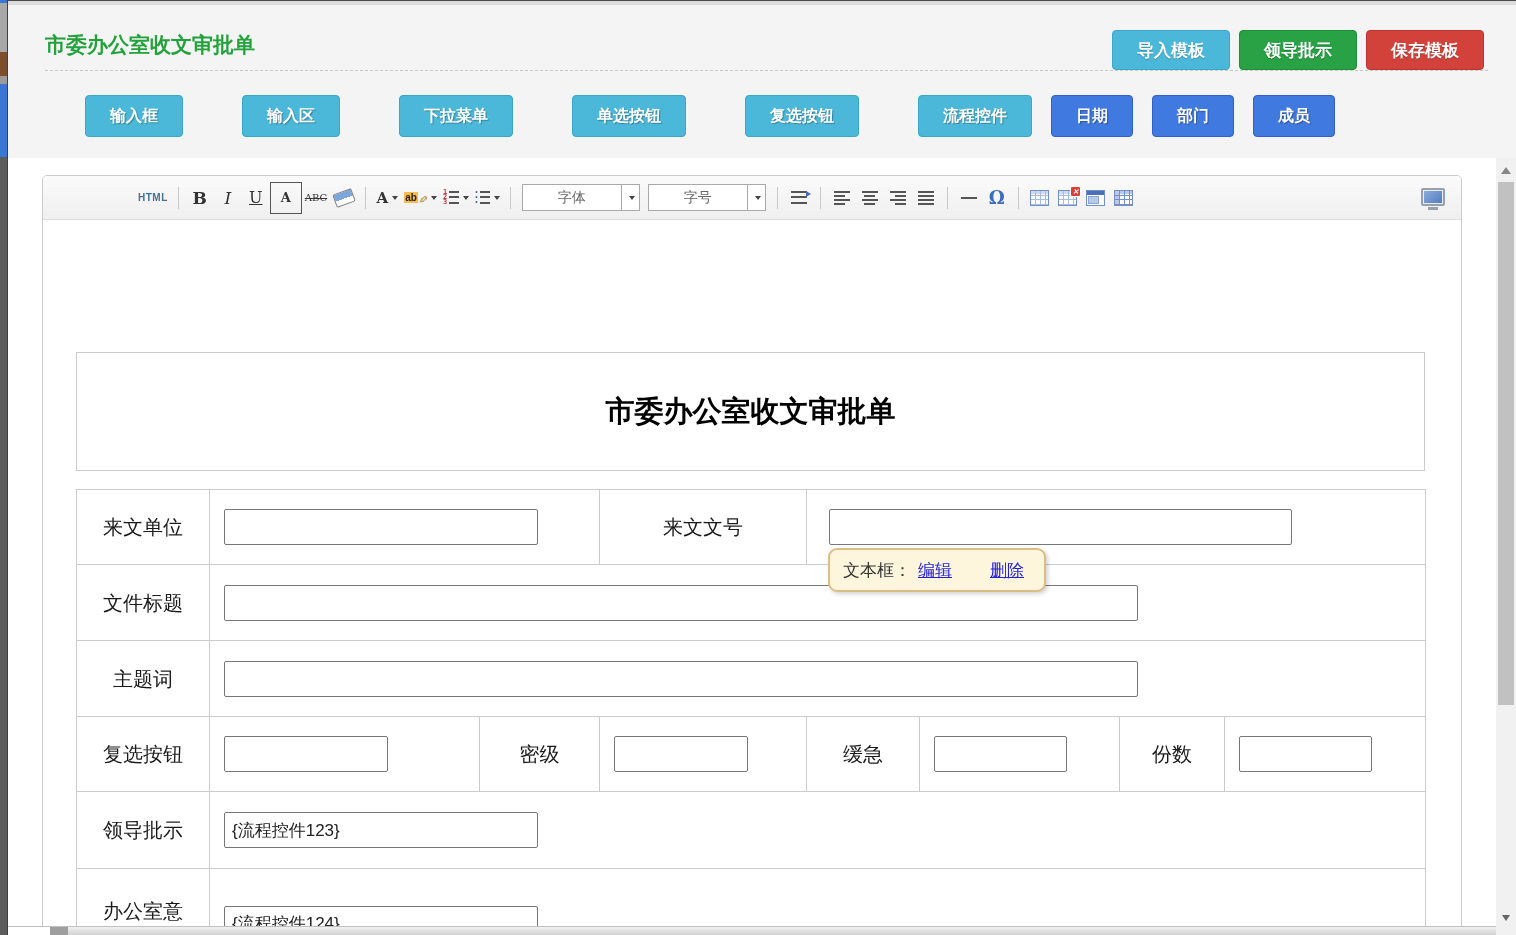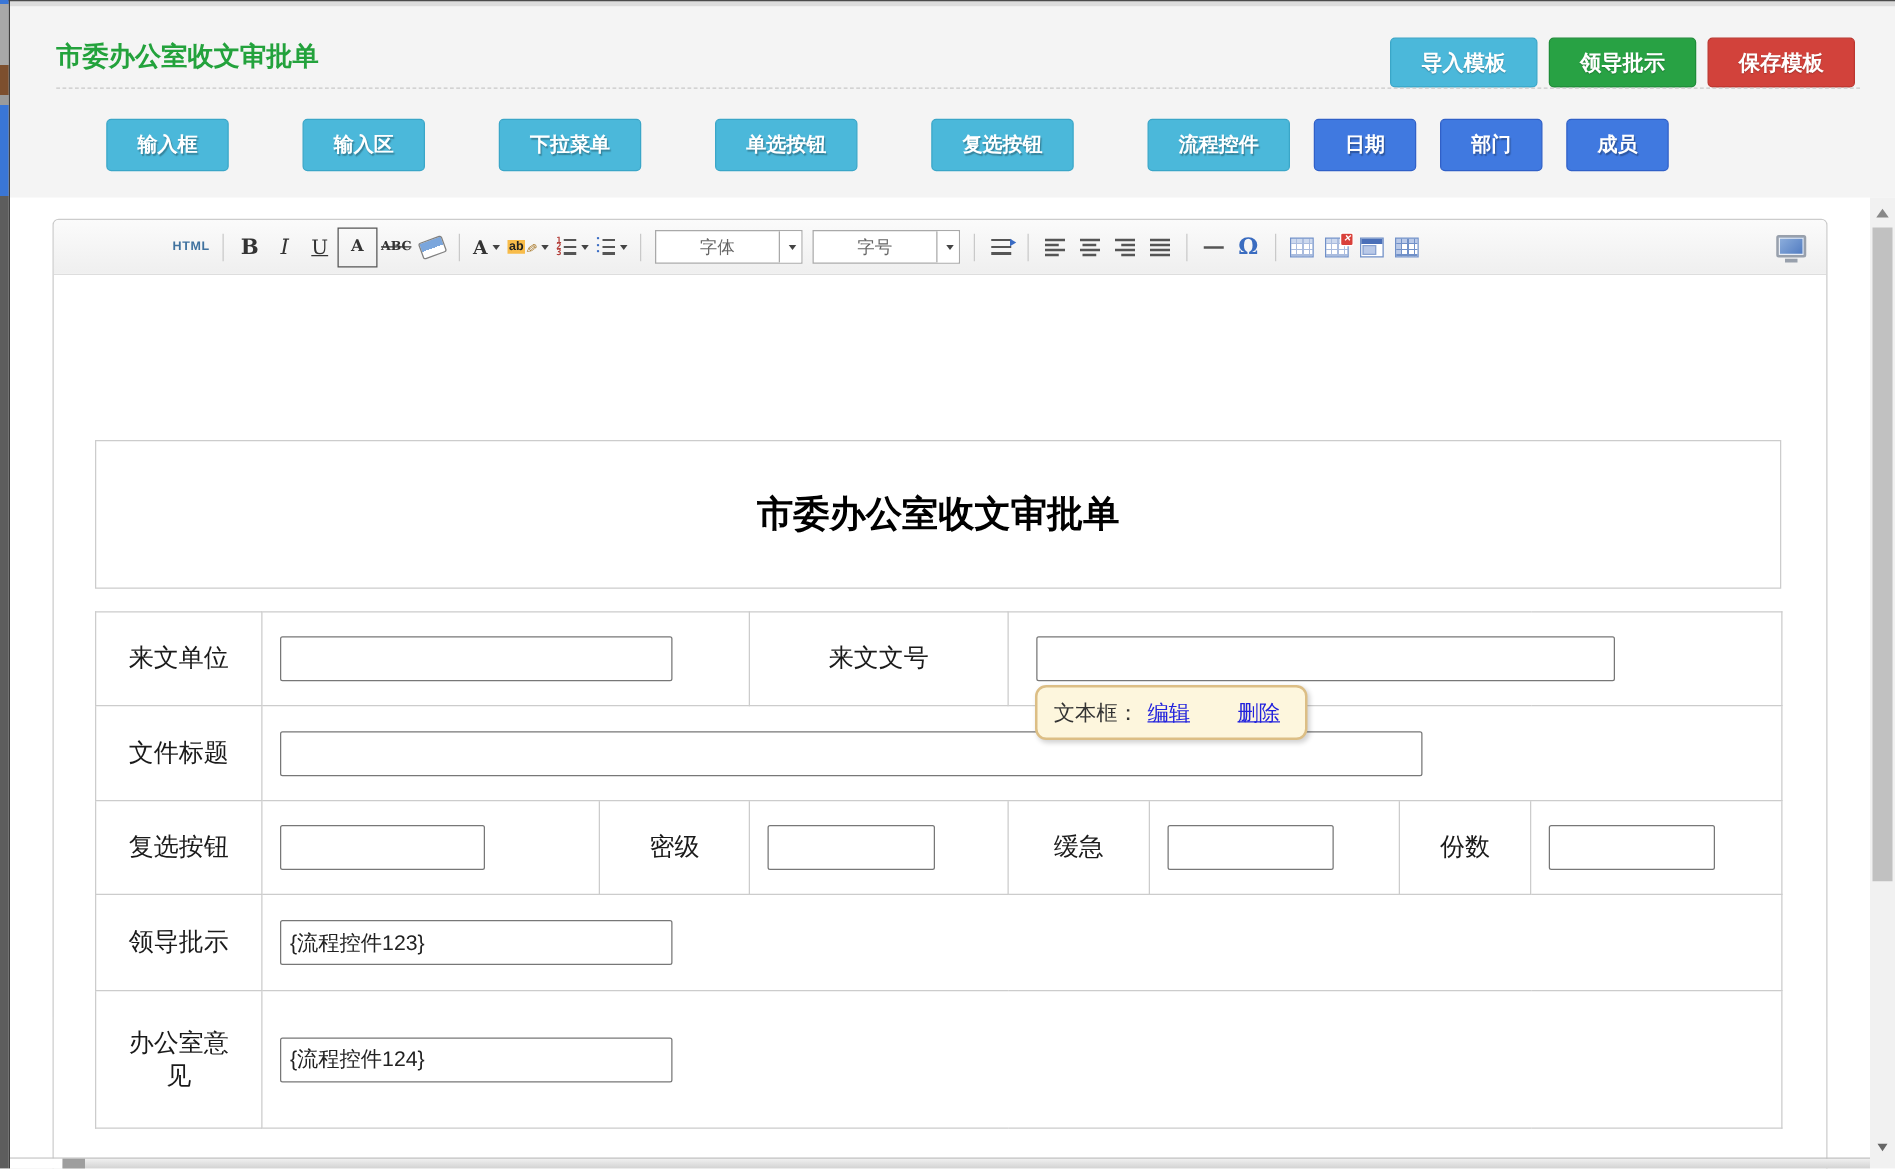--- a/index.html
+++ b/index.html
@@ -42,21 +42,21 @@
            border-radius:4px 4px 0 0;}
   .tb-sep{width:1px;height:22px;background:#c9c9c9;margin:0 7px;}
   .tb-btn{height:28px;min-width:22px;padding:0 3px;display:inline-flex;align-items:center;
           justify-content:center;color:#333;cursor:pointer;text-align:center;}
   .glyph-serif{font-family:"DejaVu Serif",serif;}
   .tb-html{font-size:10px;font-weight:bold;color:#40729f;letter-spacing:.5px;}
   .tb-bold{font-size:17px;font-weight:bold;}
   .tb-italic{font-size:17px;font-style:italic;}
   .tb-underline{font-size:16px;text-decoration:underline;}
   .tb-boxa{font-size:13px;font-weight:bold;border:1px solid #555;padding:1px 4px;line-height:1;}
-  .tb-abc{font-size:10px;font-weight:bold;text-decoration:line-through;}
+  .tb-abc{font-size:10px;font-weight:normal;text-decoration:line-through;}
   .eraser-icon{display:inline-block;width:18px;height:12px;border:1px solid #808080;
                border-radius:2px;background:linear-gradient(to bottom,#7ba6dc 0 55%,#fff 55%);
                transform:rotate(-20deg);}
   .caret{width:0;height:0;border-left:3px solid transparent;border-right:3px solid transparent;
          border-top:4px solid #444;margin-left:4px;display:inline-block;}
   .fc-a{font-size:15px;font-weight:bold;}
   .hl-ab{font-size:10px;font-weight:bold;background:#f8bc4a;padding:0 1px;color:#222;}
   .hl-pen::before{content:"\270E";font-size:11px;color:#a87828;display:inline-block;
                   transform:rotate(100deg);font-style:normal;}
   .li-nums{font-size:7px;line-height:4.8px;color:#b4413c;font-weight:bold;
@@ -277,20 +277,24 @@
             <tr class="rh75">
           <td class="lbl">来文单位</td>
           <td class="inp" colspan="2"><input class="w314" style=""></td>
           <td class="lbl">来文文号</td>
           <td class="inp pl22" colspan="4"><input class="w463" style=""></td>
         </tr>
         <tr class="rh76">
           <td class="lbl">文件标题</td>
           <td class="inp" colspan="7"><input class="w914" style=""></td>
         </tr>
+        <tr class="rh76">
+          <td class="lbl">主题词</td>
+          <td class="inp" colspan="7"><input class="w914" style=""></td>
+        </tr>
         <tr class="rh75">
           <td class="lbl">复选按钮</td>
           <td class="inp"><input class="w164" style=""></td>
           <td class="lbl">密级</td>
           <td class="inp"><input class="w134" style=""></td>
           <td class="lbl">缓急</td>
           <td class="inp"><input class="w133" style=""></td>
           <td class="lbl">份数</td>
           <td class="inp"><input class="w133" style=""></td>
         </tr>

